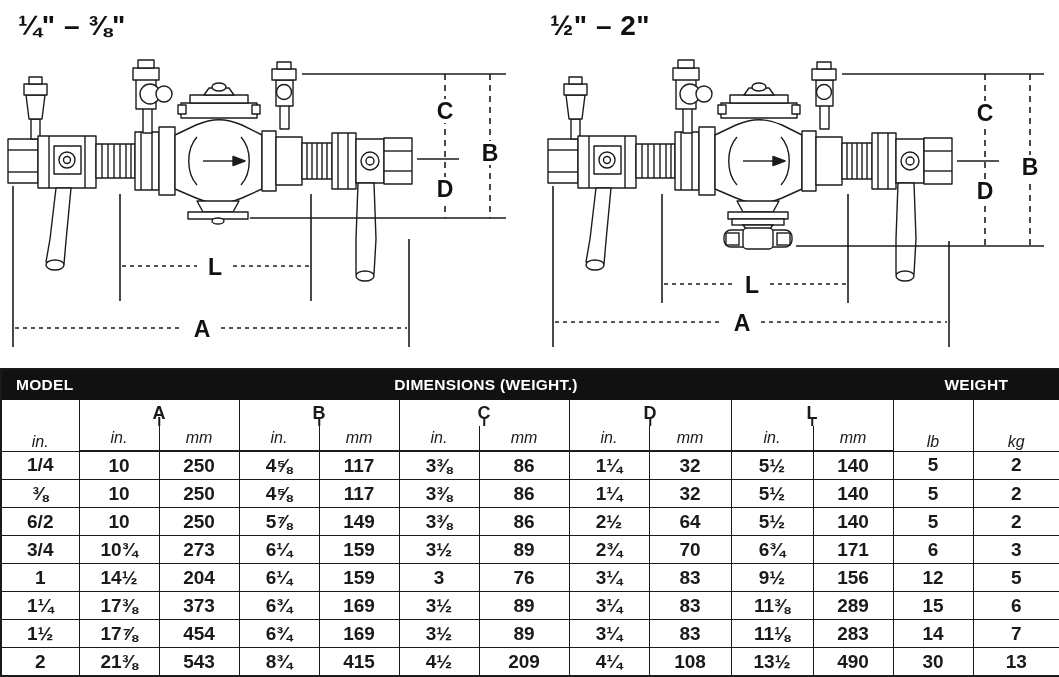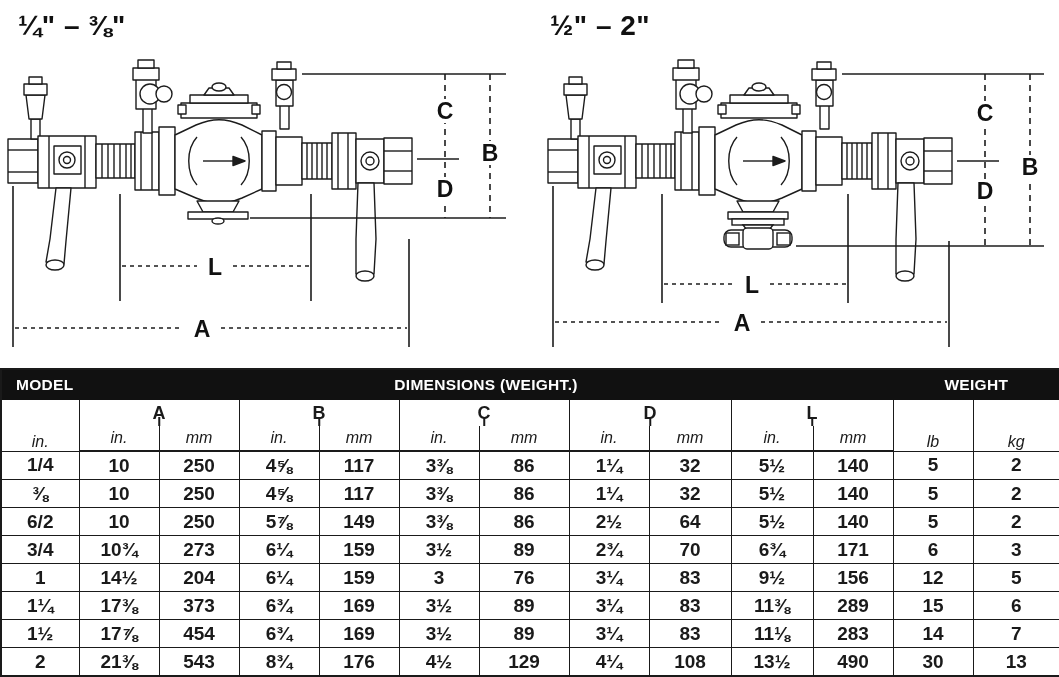--- a/index.html
+++ b/index.html
@@ -373,23 +373,23 @@
     <td>11⅛</td>
     <td>283</td>
     <td>14</td>
     <td>7</td>
   </tr>
         <tr>
     <td>2</td>
     <td>21⅜</td>
     <td>543</td>
     <td>8¾</td>
-    <td>176</td>
+    <td>415</td>
     <td>4½</td>
-    <td>129</td>
+    <td>209</td>
     <td>4¼</td>
     <td>108</td>
     <td>13½</td>
     <td>490</td>
     <td>30</td>
     <td>13</td>
   </tr>
       </tbody>
   </table>
 

